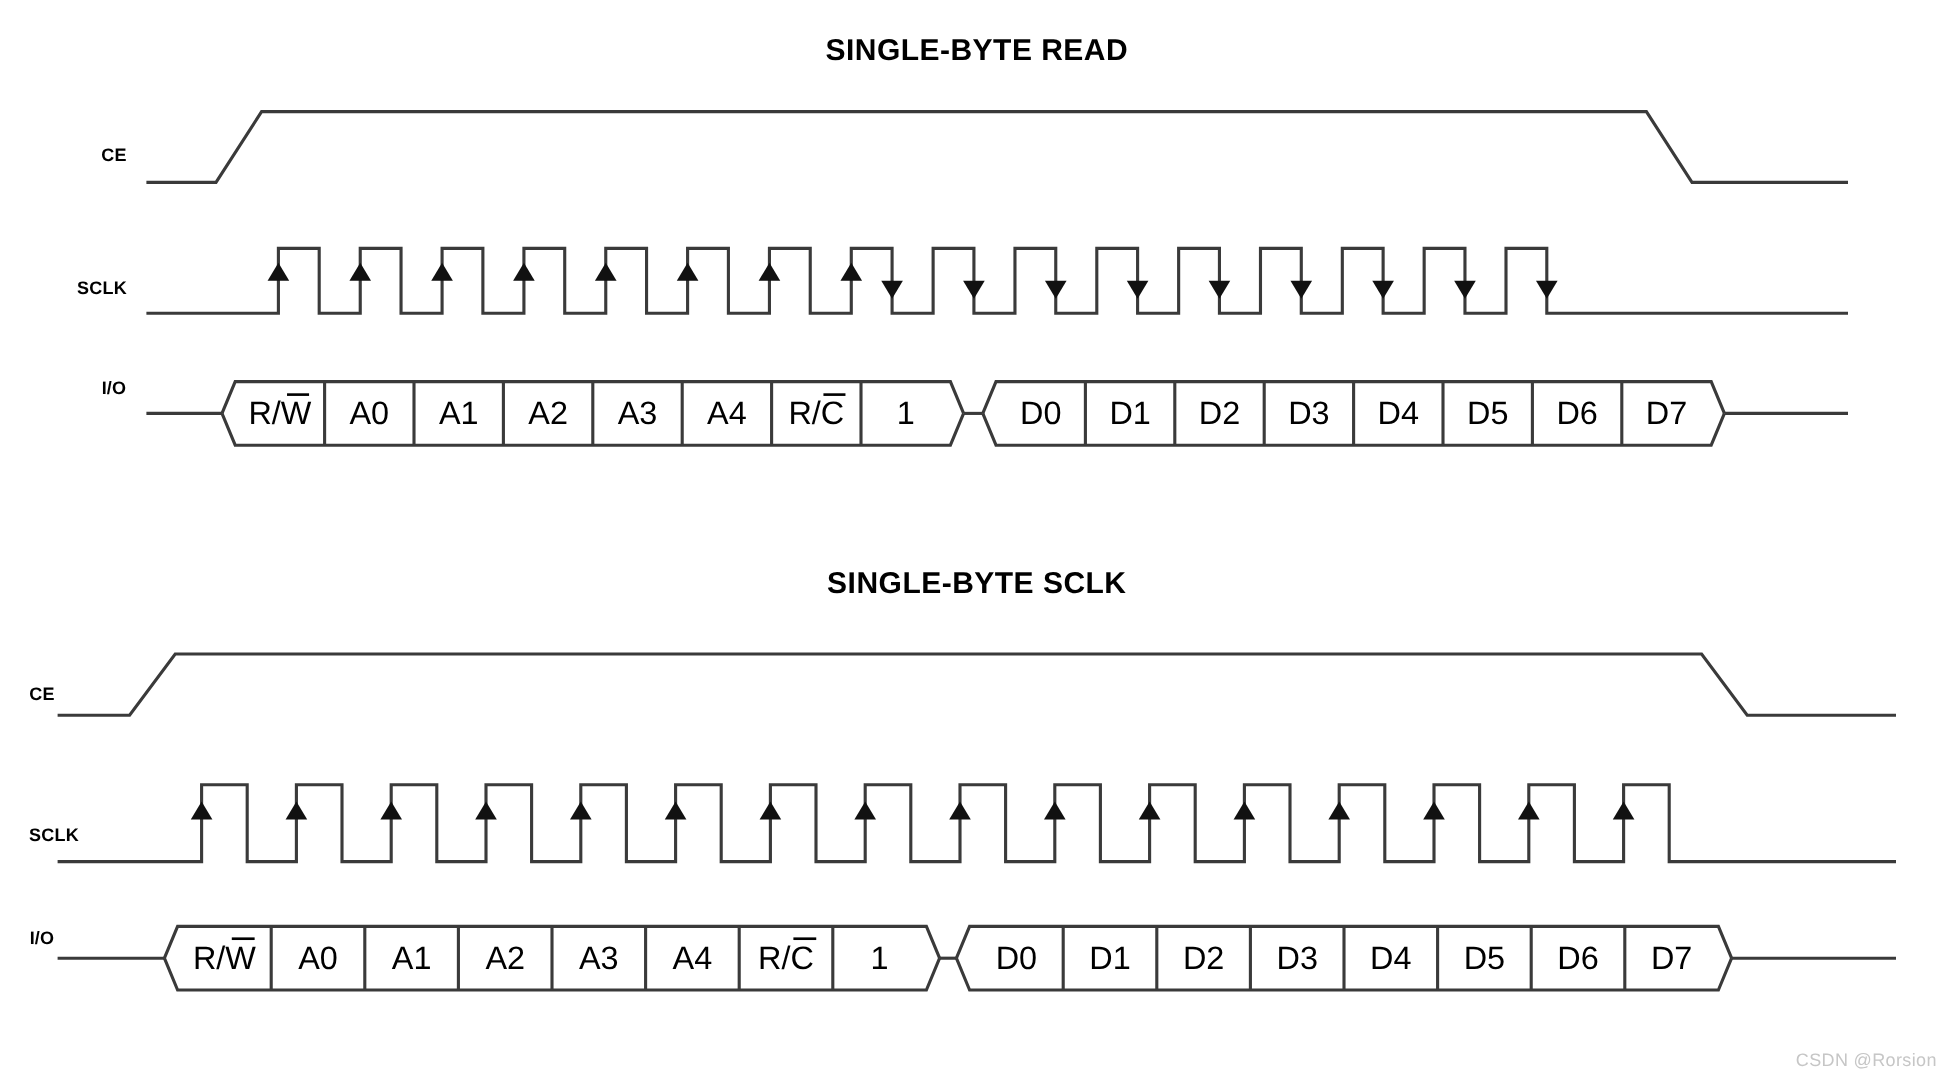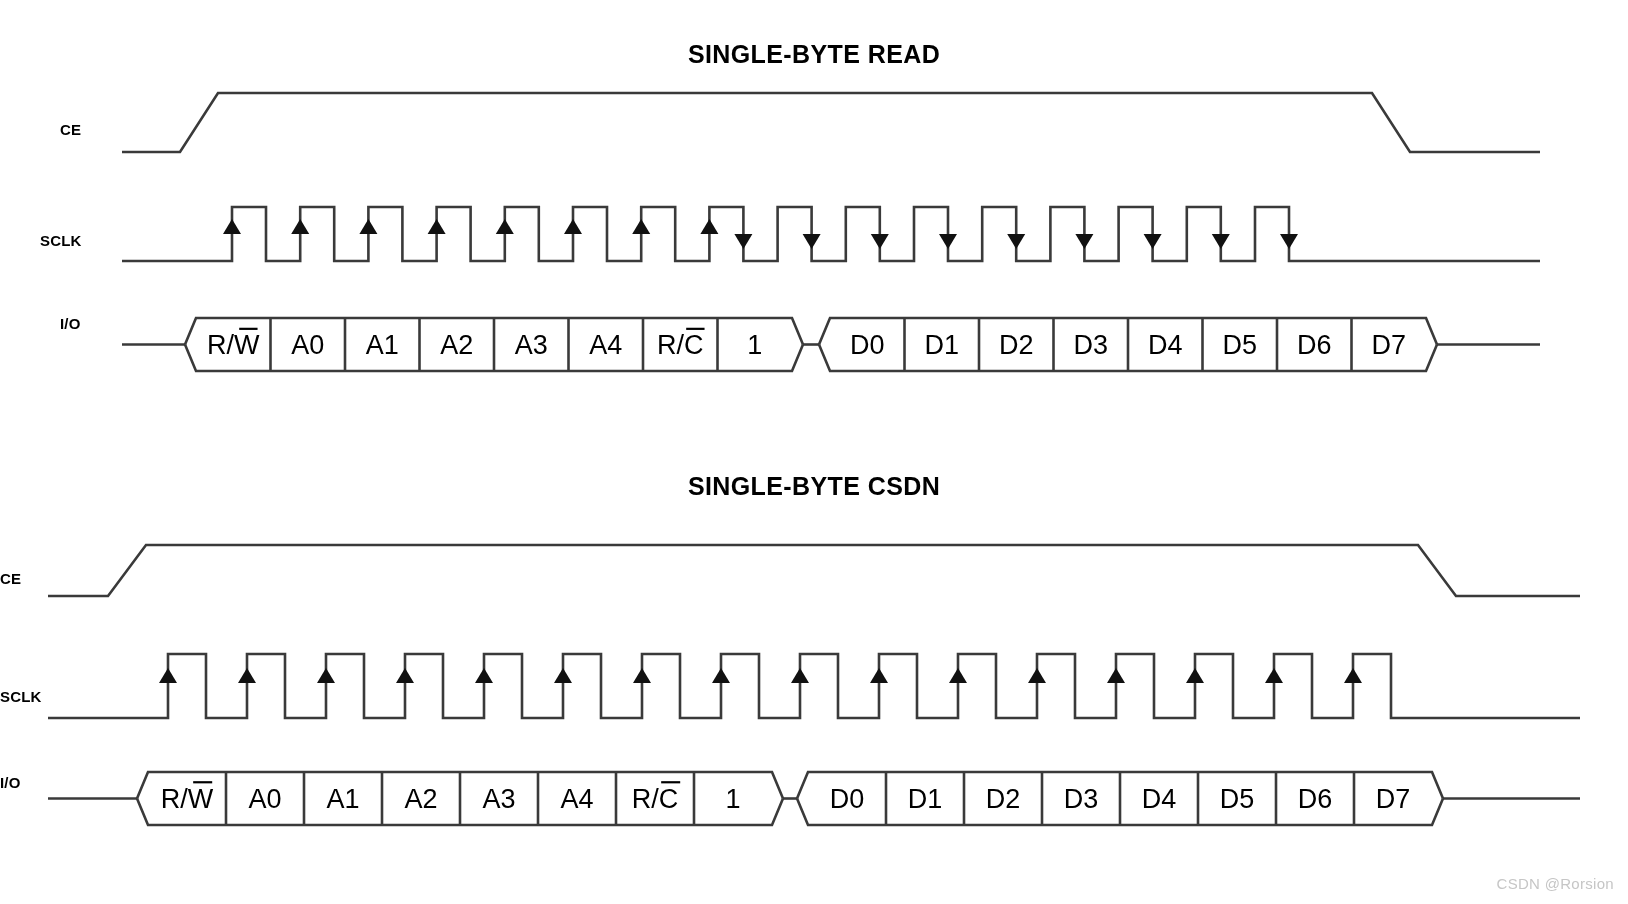--- a/index.html
+++ b/index.html
@@ -9,42 +9,42 @@
     position:relative;overflow:hidden;
   }
   .stage{position:absolute;left:0;top:0;width:1628px;height:904px;}
 
   .diagram-title{
     position:absolute;width:100%;text-align:center;
     font-weight:bold;font-size:25px;letter-spacing:.4px;color:#000;
   }
   .sig-label{
     position:absolute;font-weight:bold;font-size:15px;color:#000;
-    text-align:left;letter-spacing:.2px;white-space:nowrap;
+    text-align:center;letter-spacing:.2px;white-space:nowrap;
   }
   .wave-svg{position:absolute;left:0;top:0;overflow:visible;}
 
   .cell-text{
     font-size:27px;fill:#000;font-family:"Liberation Sans", sans-serif;
     text-anchor:middle;dominant-baseline:middle;
   }
 
   .watermark{
     position:absolute;right:14px;bottom:12px;
     font-size:15px;color:#c6c6c6;letter-spacing:.3px;
     font-family:"Liberation Sans", sans-serif;white-space:nowrap;
   }
 </style>
 </head>
 <body>
 
 <div class="stage">
 
   <section>
-    <div class="diagram-title" style="top:28px;margin-top:12px;">SINGLE-BYTE READ</div>
+    <div class="diagram-title" style="top:28px;">SINGLE-BYTE READ</div>
 
     <div class="sig-label" style="left:60px;top:121px;width:70px;">CE</div>
     <div class="sig-label" style="left:40px;top:232px;width:90px;">SCLK</div>
     <div class="sig-label" style="left:60px;top:315px;width:70px;">I/O</div>
 
     <svg class="wave-svg" id="svg-read" width="1628" height="420" style="top:0;">
         <polyline points="122,152 180,152 218,93 1372,93 1410,152 1540,152" fill="none" stroke="#3a3a3a" stroke-width="2.6" stroke-linejoin="miter" stroke-linecap="butt"></polyline>
         <polyline points="122,261 232,261 232,261 232,207 266,207 266,261 300.2,261 300.2,207 334.2,207 334.2,261 368.4,261 368.4,207 402.4,207 402.4,261 436.6,261 436.6,207 470.6,207 470.6,261 504.8,261 504.8,207 538.8,207 538.8,261 573,261 573,207 607,207 607,261 641.2,261 641.2,207 675.2,207 675.2,261 709.4000000000001,261 709.4000000000001,207 743.4000000000001,207 743.4000000000001,261 777.6,261 777.6,207 811.6,207 811.6,261 845.8000000000001,261 845.8000000000001,207 879.8000000000001,207 879.8000000000001,261 914,261 914,207 948,207 948,261 982.2,261 982.2,207 1016.2,207 1016.2,261 1050.4,261 1050.4,207 1084.4,207 1084.4,261 1118.6,261 1118.6,207 1152.6,207 1152.6,261 1186.8000000000002,261 1186.8000000000002,207 1220.8000000000002,207 1220.8000000000002,261 1255,261 1255,207 1289,207 1289,261 1540,261" fill="none" stroke="#3a3a3a" stroke-width="2.6" stroke-linejoin="miter" stroke-linecap="butt"></polyline>
         <polygon points="232,219 223,234 241,234" fill="#111"></polygon>
         <polygon points="300.2,219 291.2,234 309.2,234" fill="#111"></polygon>
@@ -99,21 +99,21 @@
         <text x="1239.75" y="346.5" class="cell-text" font-size="27">D5</text>
         <line x1="1277" y1="318" x2="1277" y2="371" stroke="#3a3a3a" stroke-width="2.6"></line>
         <text x="1314.25" y="346.5" class="cell-text" font-size="27">D6</text>
         <line x1="1351.5" y1="318" x2="1351.5" y2="371" stroke="#3a3a3a" stroke-width="2.6"></line>
         <text x="1388.75" y="346.5" class="cell-text" font-size="27">D7</text>
         <polyline points="1437,344.5 1540,344.5" fill="none" stroke="#3a3a3a" stroke-width="2.6" stroke-linejoin="miter" stroke-linecap="butt"></polyline>
       </svg>
   </section>
 
   <section>
-    <div class="diagram-title" style="top:472px;">SINGLE-BYTE CSDN</div>
+    <div class="diagram-title" style="top:472px;">SINGLE-BYTE SCLK</div>
 
     <div class="sig-label" style="left:0px;top:570px;width:70px;">CE</div>
     <div class="sig-label" style="left:0px;top:688px;width:90px;">SCLK</div>
     <div class="sig-label" style="left:0px;top:774px;width:70px;">I/O</div>
 
     <svg class="wave-svg" id="svg-write" width="1628" height="460" style="top:450px;">
         <polyline points="48,146 108,146 146,95 1418,95 1456,146 1580,146" fill="none" stroke="#3a3a3a" stroke-width="2.6" stroke-linejoin="miter" stroke-linecap="butt"></polyline>
         <polyline points="48,268 168,268 168,268 168,204 206,204 206,268 247,268 247,204 285,204 285,268 326,268 326,204 364,204 364,268 405,268 405,204 443,204 443,268 484,268 484,204 522,204 522,268 563,268 563,204 601,204 601,268 642,268 642,204 680,204 680,268 721,268 721,204 759,204 759,268 800,268 800,204 838,204 838,268 879,268 879,204 917,204 917,268 958,268 958,204 996,204 996,268 1037,268 1037,204 1075,204 1075,268 1116,268 1116,204 1154,204 1154,268 1195,268 1195,204 1233,204 1233,268 1274,268 1274,204 1312,204 1312,268 1353,268 1353,204 1391,204 1391,268 1580,268" fill="none" stroke="#3a3a3a" stroke-width="2.6" stroke-linejoin="miter" stroke-linecap="butt"></polyline>
         <polygon points="168,218 159,233 177,233" fill="#111"></polygon>
         <polygon points="247,218 238,233 256,233" fill="#111"></polygon>

